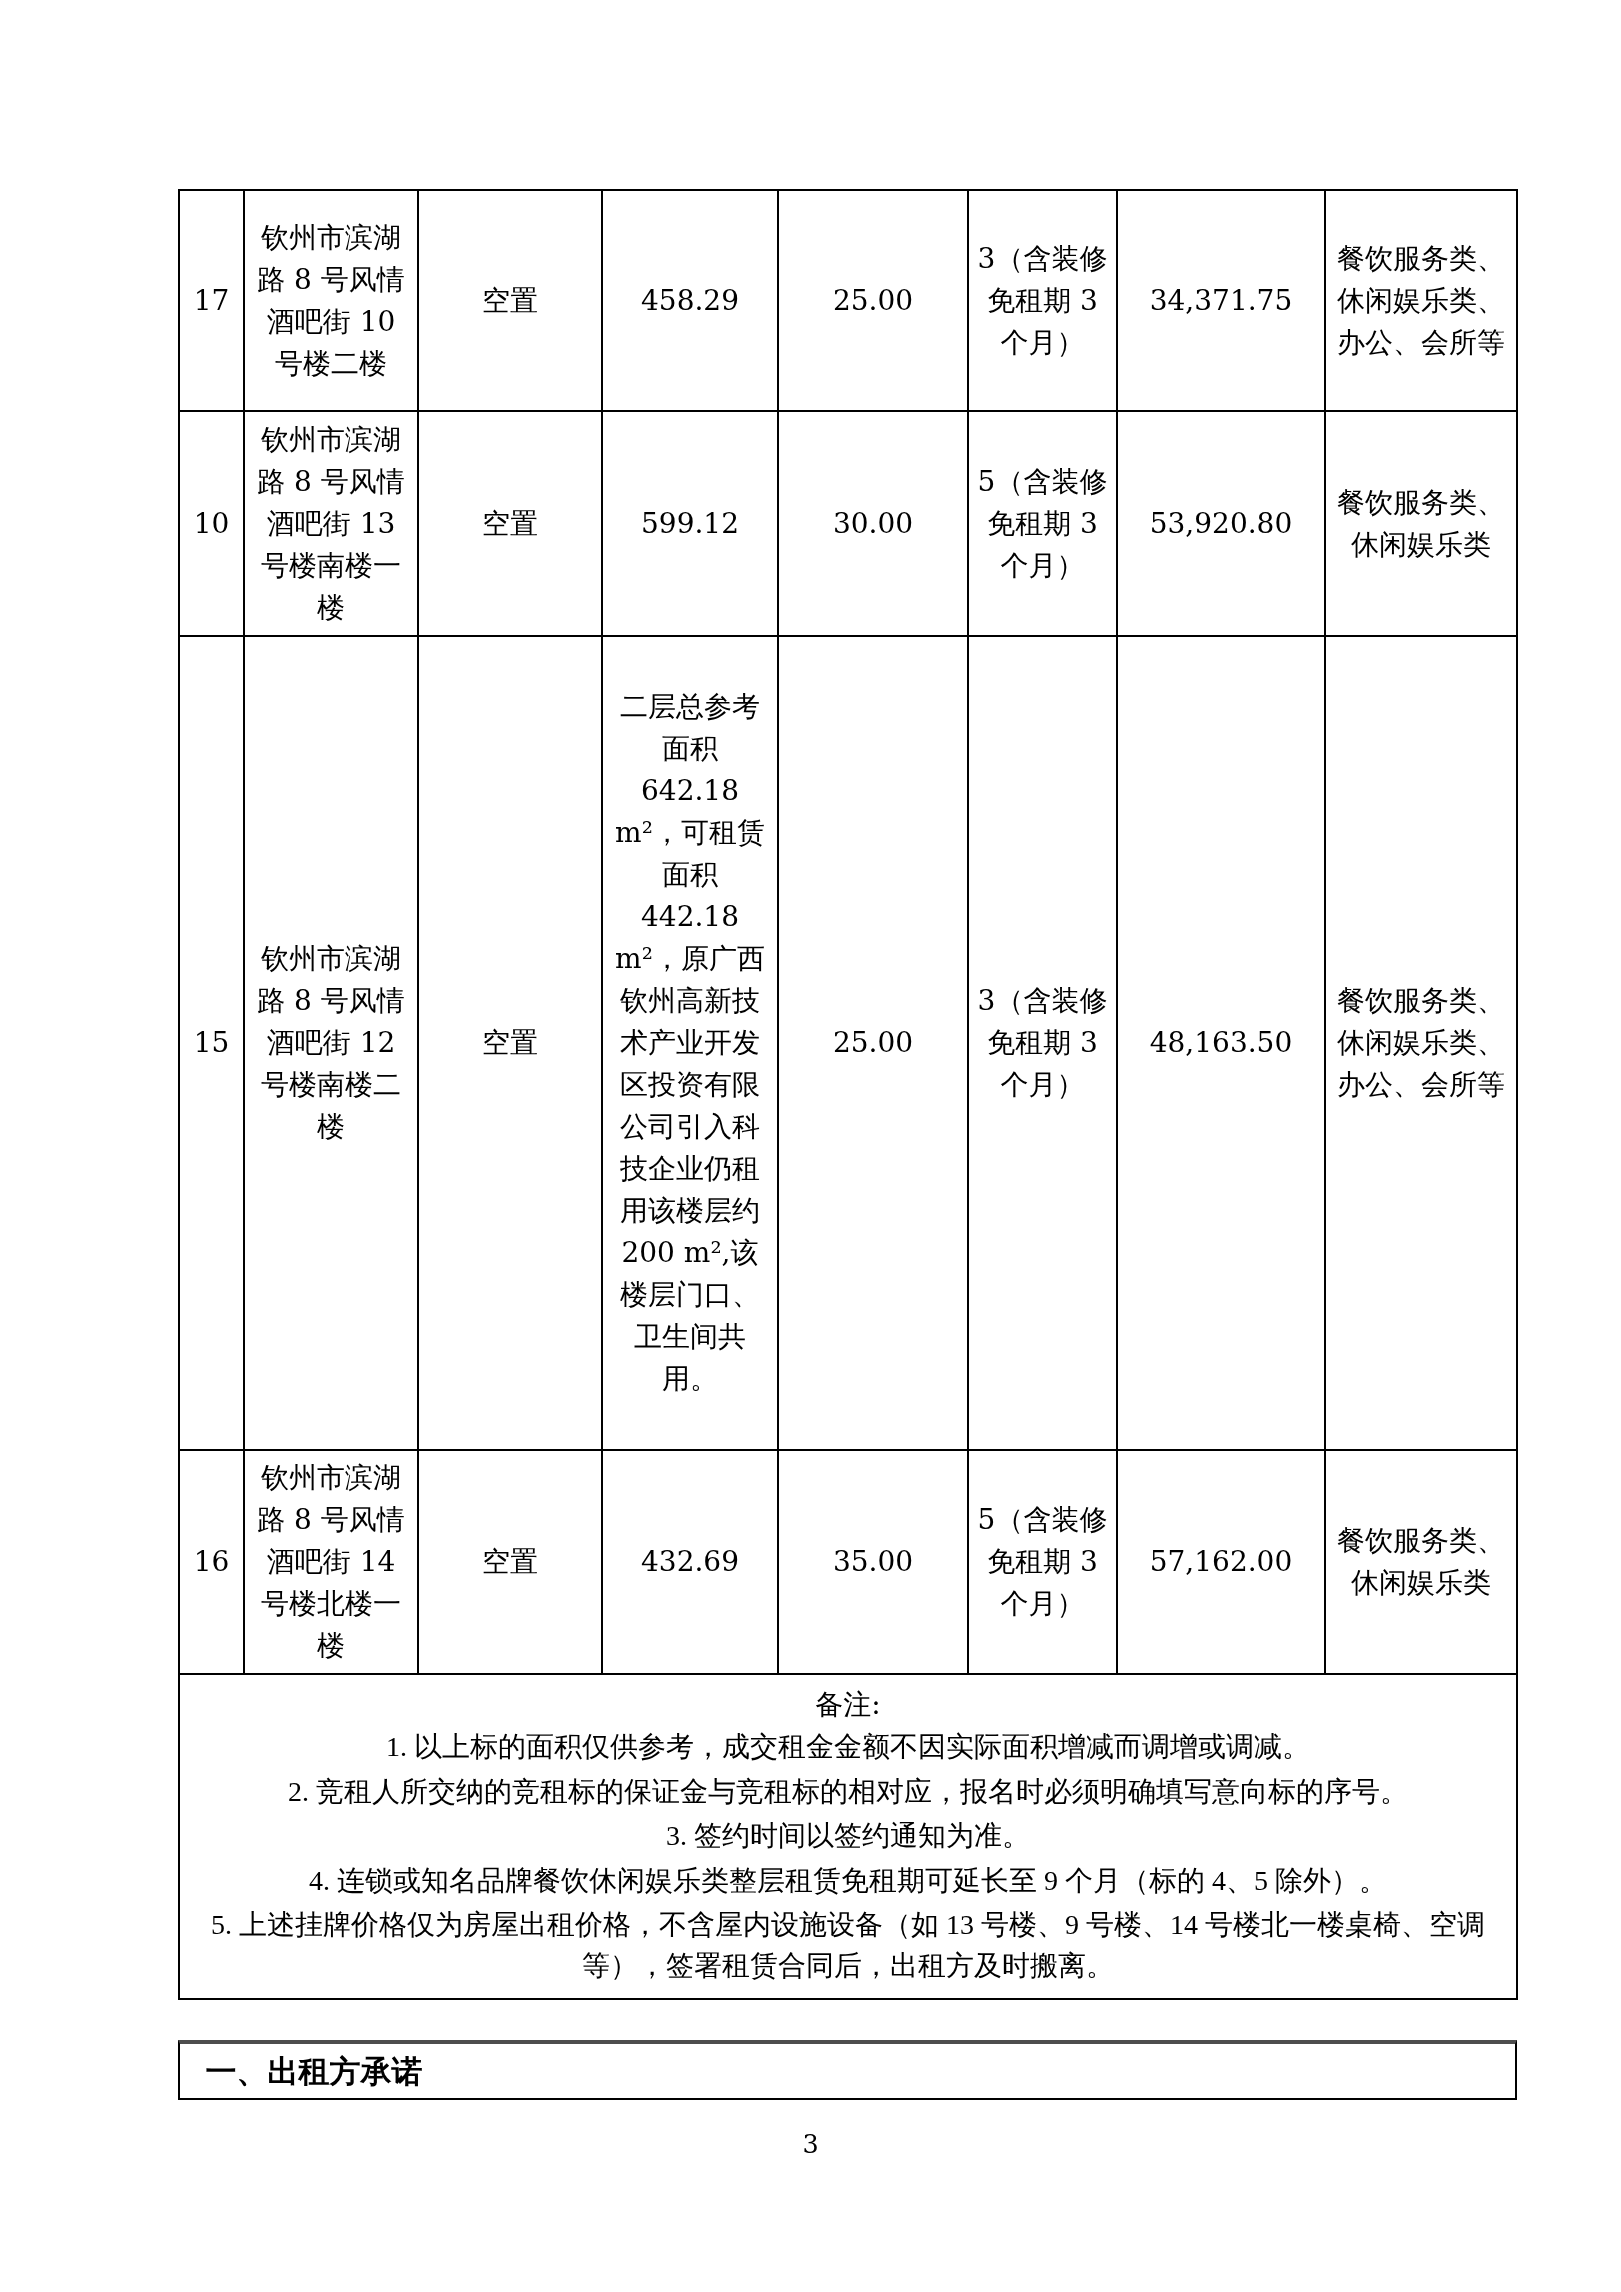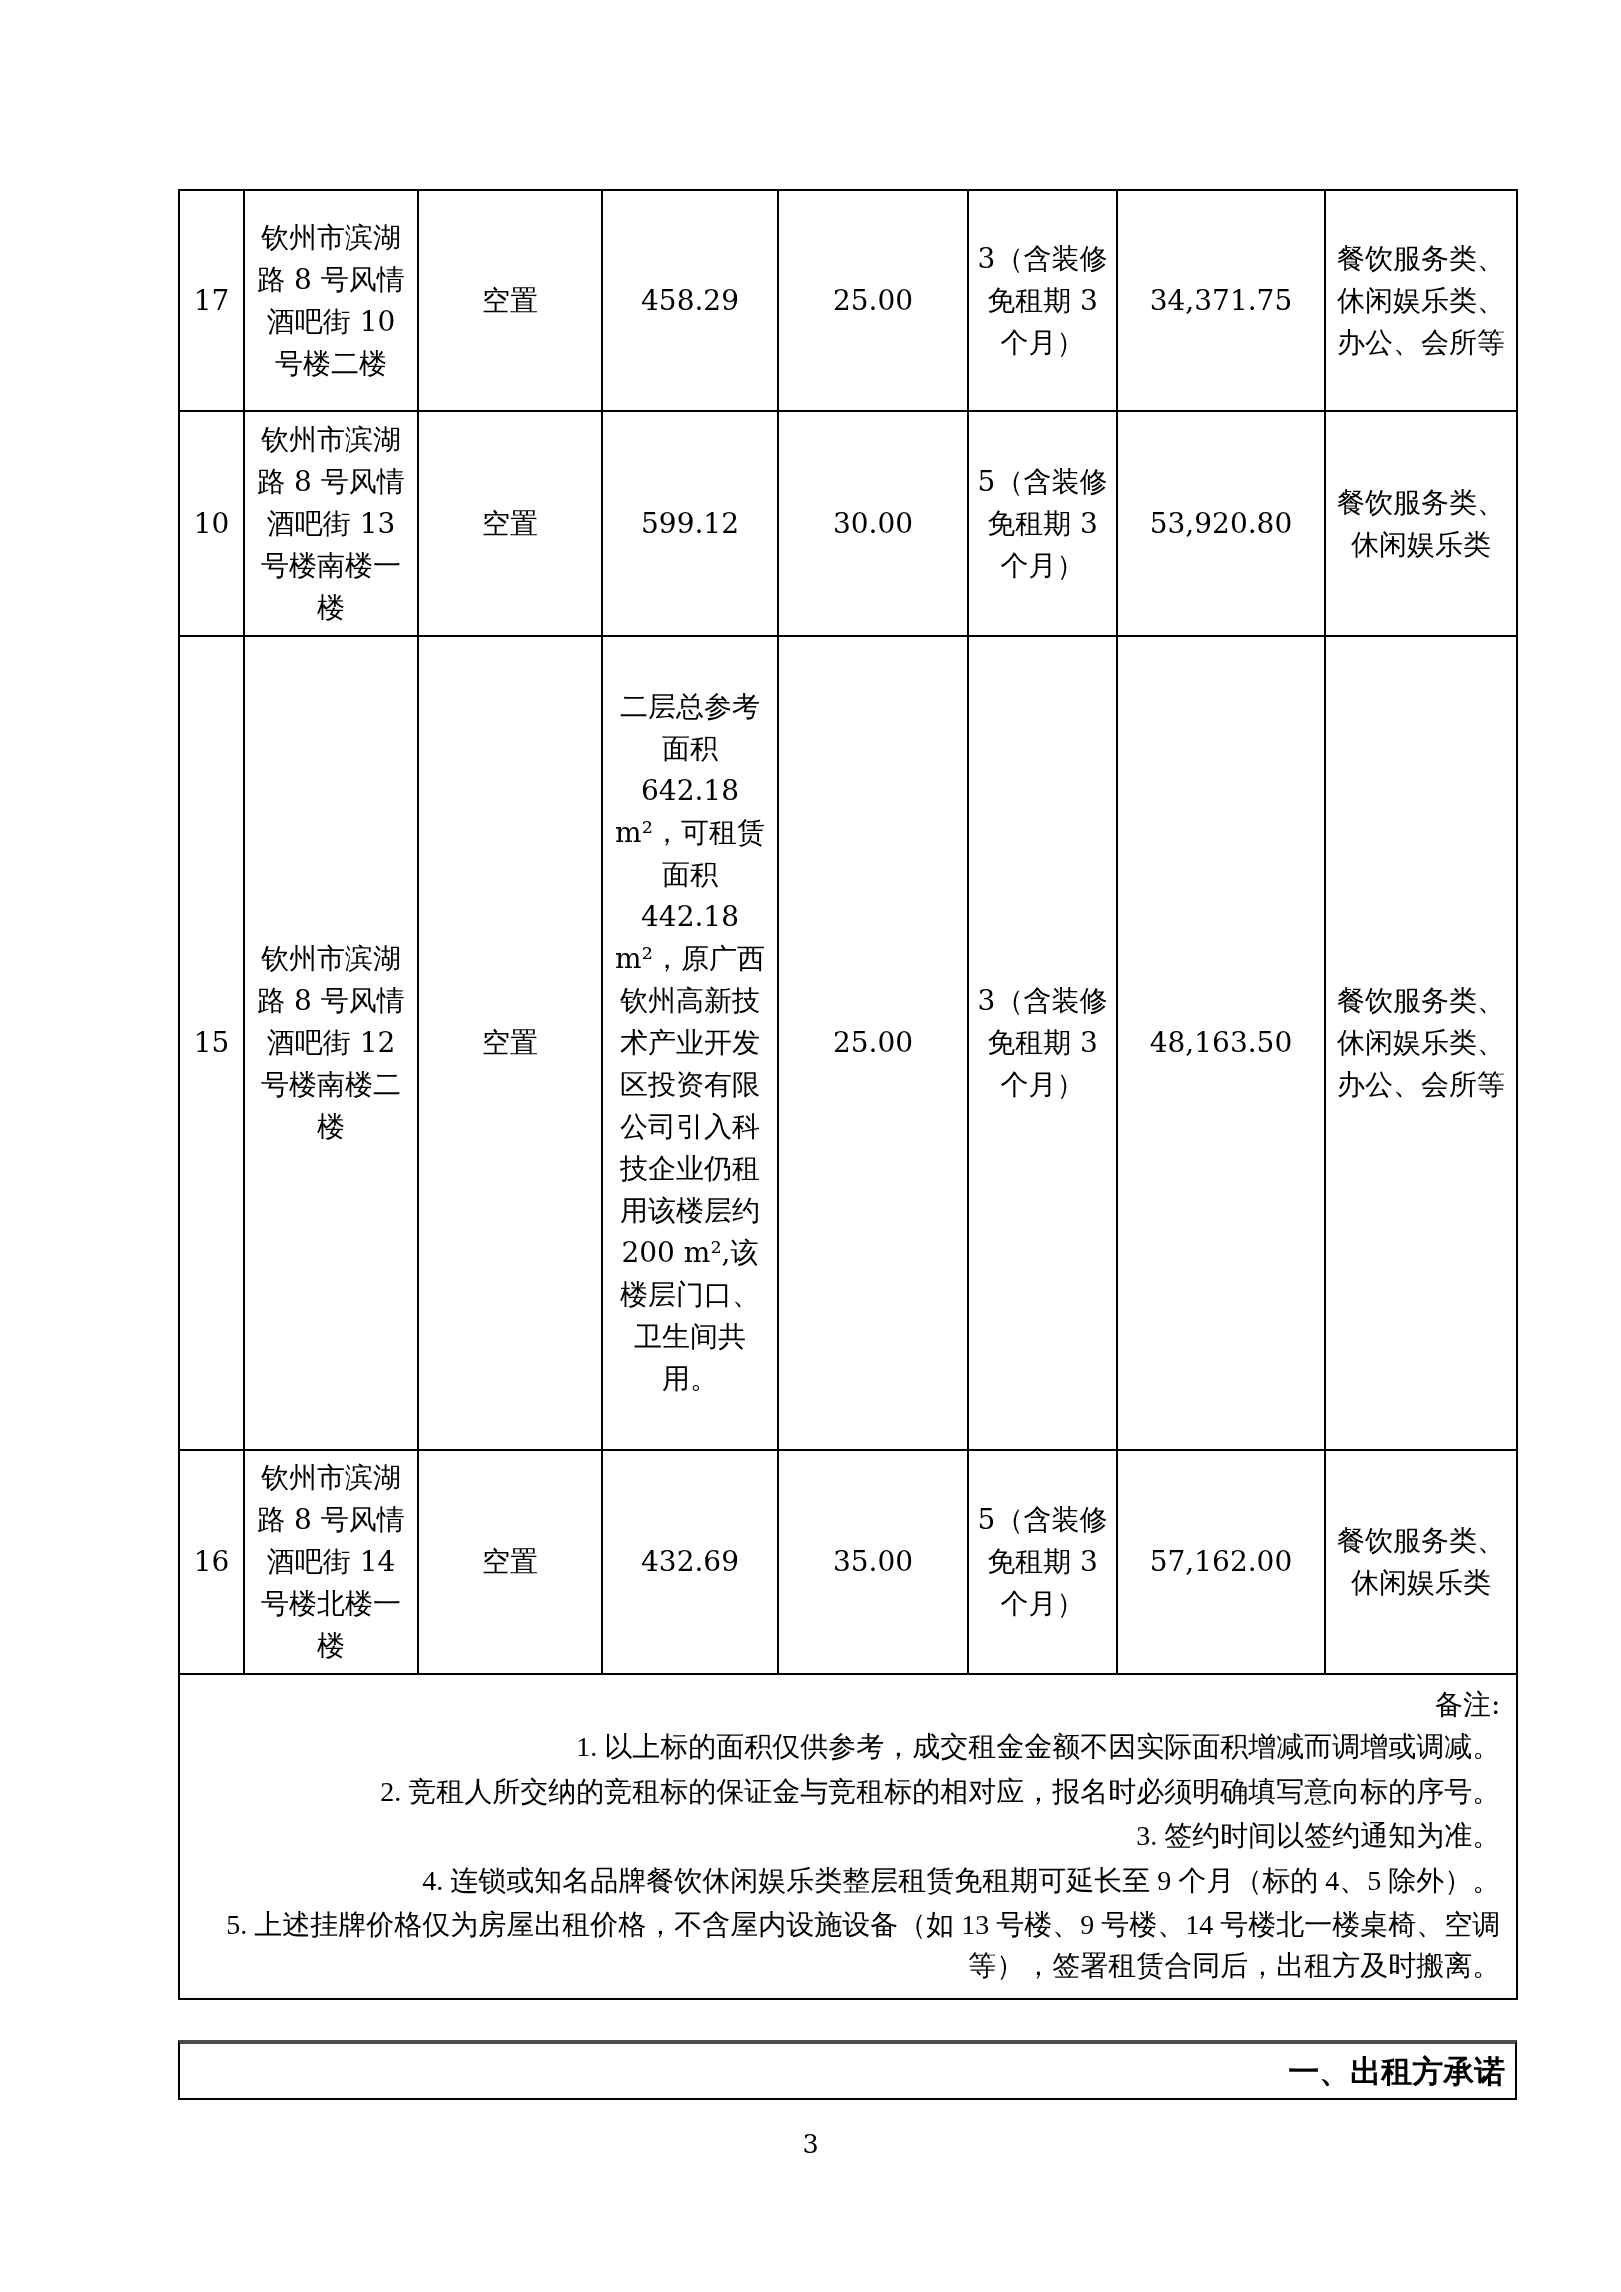--- a/index.html
+++ b/index.html
@@ -28,40 +28,39 @@
     padding:5.9px 7.8px;
     box-sizing:border-box;
     word-break:break-word;
   }
   tr.row-13{height:221px;}
   tr.row-14{height:225px;}
   tr.row-15{height:814px;}
   tr.row-16{height:221px;}
   tr.row-notes{height:319px;}
   td.notes-cell{
-    text-align:right;
+    text-align:center;
     vertical-align:top;
     padding:9.8px 15.7px 7.8px 15.7px;
     font-size:28px;
     line-height:1.45;
   }
   .notes-label{margin:0 0 2px 0;}
   .note-line{margin:0 0 3.9px 0;font-family:Liberation Serif, serif;}
   .section-header{
     position:absolute;left:178px;top:2040px;
     width:1339px;
     box-sizing:border-box;
     border:2px solid #000;
     border-top:4.9px solid #4d4d4d;
     background:#fff;
     padding:6.9px 9.8px 6.9px 25.5px;
     font-size:31px;
     font-weight:bold;
     line-height:1.3;
-    text-align:right;
   }
   .page-number{
     position:absolute;top:2129px;left:0;
     width:100%;
     text-align:center;
     font-size:25.5px;
   }
 </style>
 </head>
 <body>

